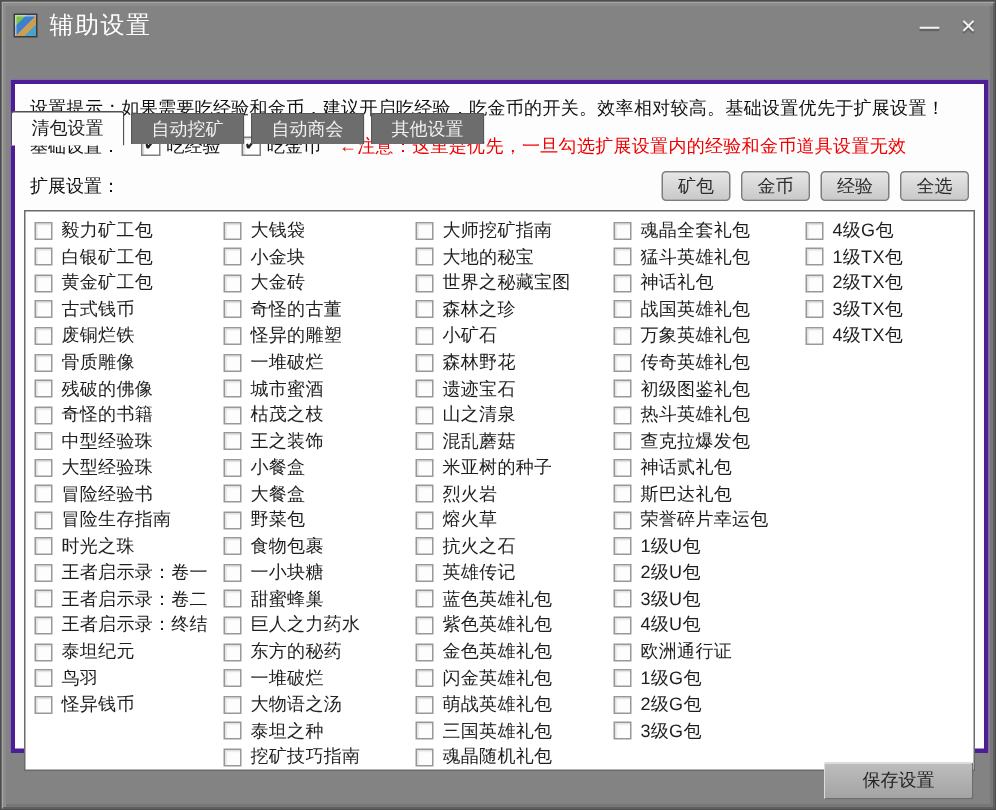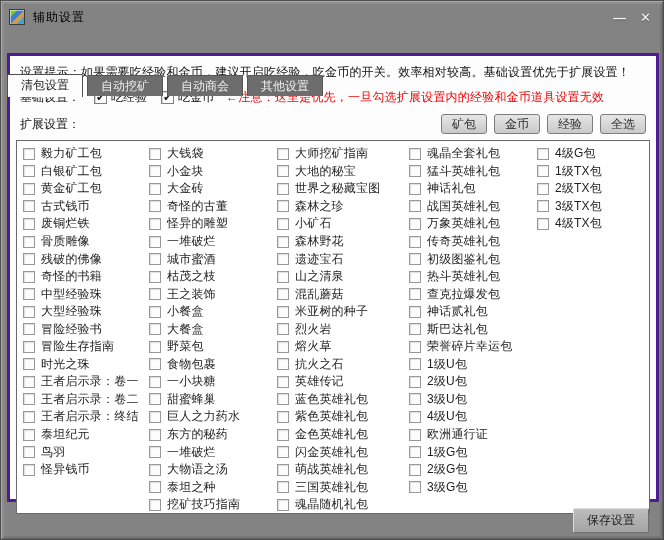--- a/index.html
+++ b/index.html
@@ -21,21 +21,21 @@
     position:absolute; left:4px; top:4px; right:4px; height:24px;
     display:flex; align-items:center;
   }
   .app-icon {
     width:16px; height:16px; margin-left:4px;
     border:1px solid #3c3c3c;
     background:
       linear-gradient(135deg,#7ec24a 0 28%,#3f7fd2 28% 52%,#c8a055 52% 72%,#49a3c9 72% 100%);
     box-shadow: inset 1px 1px 0 rgba(255,255,255,.5);
   }
-  .title-text { margin-left:8px; font-size:12px; color:#000000; letter-spacing:1px; }
+  .title-text { margin-left:8px; font-size:16px; color:#ffffff; letter-spacing:1px; }
   .win-controls { margin-left:auto; display:flex; align-items:center; gap:14px; padding-right:8px; }
   .win-btn { color:#f2f2f2; font-size:13px; font-weight:bold; line-height:1; cursor:default;
              text-shadow: 0 1px 1px rgba(0,0,0,.35); }
   
   .tabstrip {
     position:absolute; left:6px; top:30px; right:6px; height:23px;
     display:flex; align-items:flex-end; gap:4px; z-index:3;margin-top:42px;
   }
   .tab {
     height:21px; padding:0 13px; display:flex; align-items:center;
@@ -86,21 +86,21 @@
   .grid-col:nth-child(4){ width:128px; }
   .grid-col:nth-child(5){ flex:1; }
   .cb-item { display:flex; align-items:center; gap:6px; cursor:default; }
   .cb-item .cb {
     width:12px; height:12px; flex:0 0 auto; background:#fdfdfd;
     border:1px solid #989898; box-shadow: inset 1px 1px 1px rgba(0,0,0,.12);
   }
   .cb-item .cb-label { font-size:12px; color:#1e1e1e; white-space:nowrap; letter-spacing:.2px; }
   
   .save-btn {
-    position:absolute; right:14px; top:507px; width:76px; height:25px;
+    position:absolute; right:14px; top:507px; width:100px; height:25px;
     background:linear-gradient(#bdbdbd,#a3a3a3);
     border:1px solid; border-color:#dcdcdc #6d6d6d #6d6d6d #dcdcdc; border-radius:2px;
     font-size:12px; color:#222; display:flex; align-items:center; justify-content:center;
     font-family:inherit; cursor:default;
   }
 </style>
 </head>
 <body>
 
 <div class="window">

